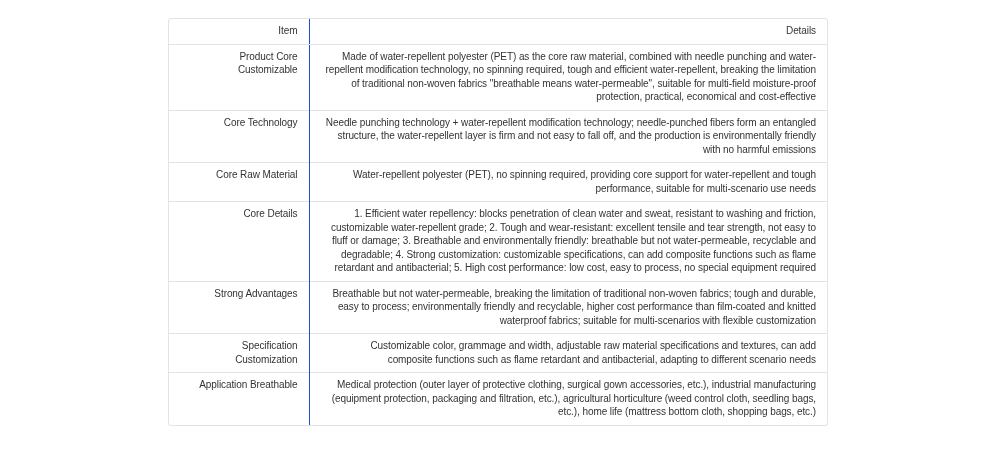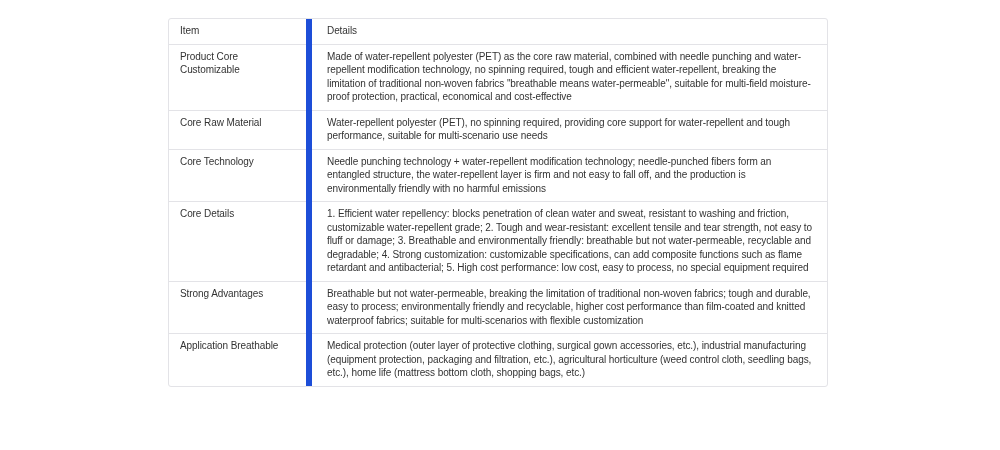--- a/index.html
+++ b/index.html
@@ -28,33 +28,33 @@
     font-size: 10px;
     line-height: 13.5px;
     letter-spacing: -0.08px;
     color: #333333;
   }
   table.spec-table col.col-item { width: 140px; }
   table.spec-table th,
   table.spec-table td {
     padding: 5px 11px 6px 11px;
     vertical-align: top;
-    text-align: left;
+    text-align: right;
     font-weight: 400;
     word-wrap: break-word;
   }
   table.spec-table thead th {
     border-bottom: 1px solid #e3e3e7;
   }
   table.spec-table tbody tr + tr td {
     border-top: 1px solid #e3e3e7;
   }
   table.spec-table th + th,
   table.spec-table td + td {
-    border-left: 6px solid #1d4ed8;
+    border-left: 1px solid #1d4ed8;
     padding-left: 15px;
   }
 </style>
 </head>
 <body>
 
 <div class="table-wrap">
   <table class="spec-table">
     <colgroup>
       <col class="col-item">
@@ -65,34 +65,38 @@
         <th>Item</th>
         <th>Details</th>
       </tr>
     </thead>
     <tbody>
       <tr>
         <td>Product Core Customizable</td>
         <td>Made of water-repellent polyester (PET) as the core raw material, combined with needle punching and water-repellent modification technology, no spinning required, tough and efficient water-repellent, breaking the limitation of traditional non-woven fabrics "breathable means water-permeable", suitable for multi-field moisture-proof protection, practical, economical and cost-effective</td>
       </tr>
       <tr>
+        <td>Core Technology</td>
+        <td>Needle punching technology + water-repellent modification technology; needle-punched fibers form an entangled structure, the water-repellent layer is firm and not easy to fall off, and the production is environmentally friendly with no harmful emissions</td>
+      </tr>
+      <tr>
         <td>Core Raw Material</td>
         <td>Water-repellent polyester (PET), no spinning required, providing core support for water-repellent and tough performance, suitable for multi-scenario use needs</td>
-      </tr>
-      <tr>
-        <td>Core Technology</td>
-        <td>Needle punching technology + water-repellent modification technology; needle-punched fibers form an entangled structure, the water-repellent layer is firm and not easy to fall off, and the production is environmentally friendly with no harmful emissions</td>
       </tr>
       <tr>
         <td>Core Details</td>
         <td>1. Efficient water repellency: blocks penetration of clean water and sweat, resistant to washing and friction, customizable water-repellent grade; 2. Tough and wear-resistant: excellent tensile and tear strength, not easy to fluff or damage; 3. Breathable and environmentally friendly: breathable but not water-permeable, recyclable and degradable; 4. Strong customization: customizable specifications, can add composite functions such as flame retardant and antibacterial; 5. High cost performance: low cost, easy to process, no special equipment required</td>
       </tr>
       <tr>
         <td>Strong Advantages</td>
         <td>Breathable but not water-permeable, breaking the limitation of traditional non-woven fabrics; tough and durable, easy to process; environmentally friendly and recyclable, higher cost performance than film-coated and knitted waterproof fabrics; suitable for multi-scenarios with flexible customization</td>
       </tr>
       <tr>
+        <td>Specification Customization</td>
+        <td>Customizable color, grammage and width, adjustable raw material specifications and textures, can add composite functions such as flame retardant and antibacterial, adapting to different scenario needs</td>
+      </tr>
+      <tr>
         <td>Application Breathable</td>
         <td>Medical protection (outer layer of protective clothing, surgical gown accessories, etc.), industrial manufacturing (equipment protection, packaging and filtration, etc.), agricultural horticulture (weed control cloth, seedling bags, etc.), home life (mattress bottom cloth, shopping bags, etc.)</td>
       </tr>
     </tbody>
   </table>
 </div>
 
 </body></html>

